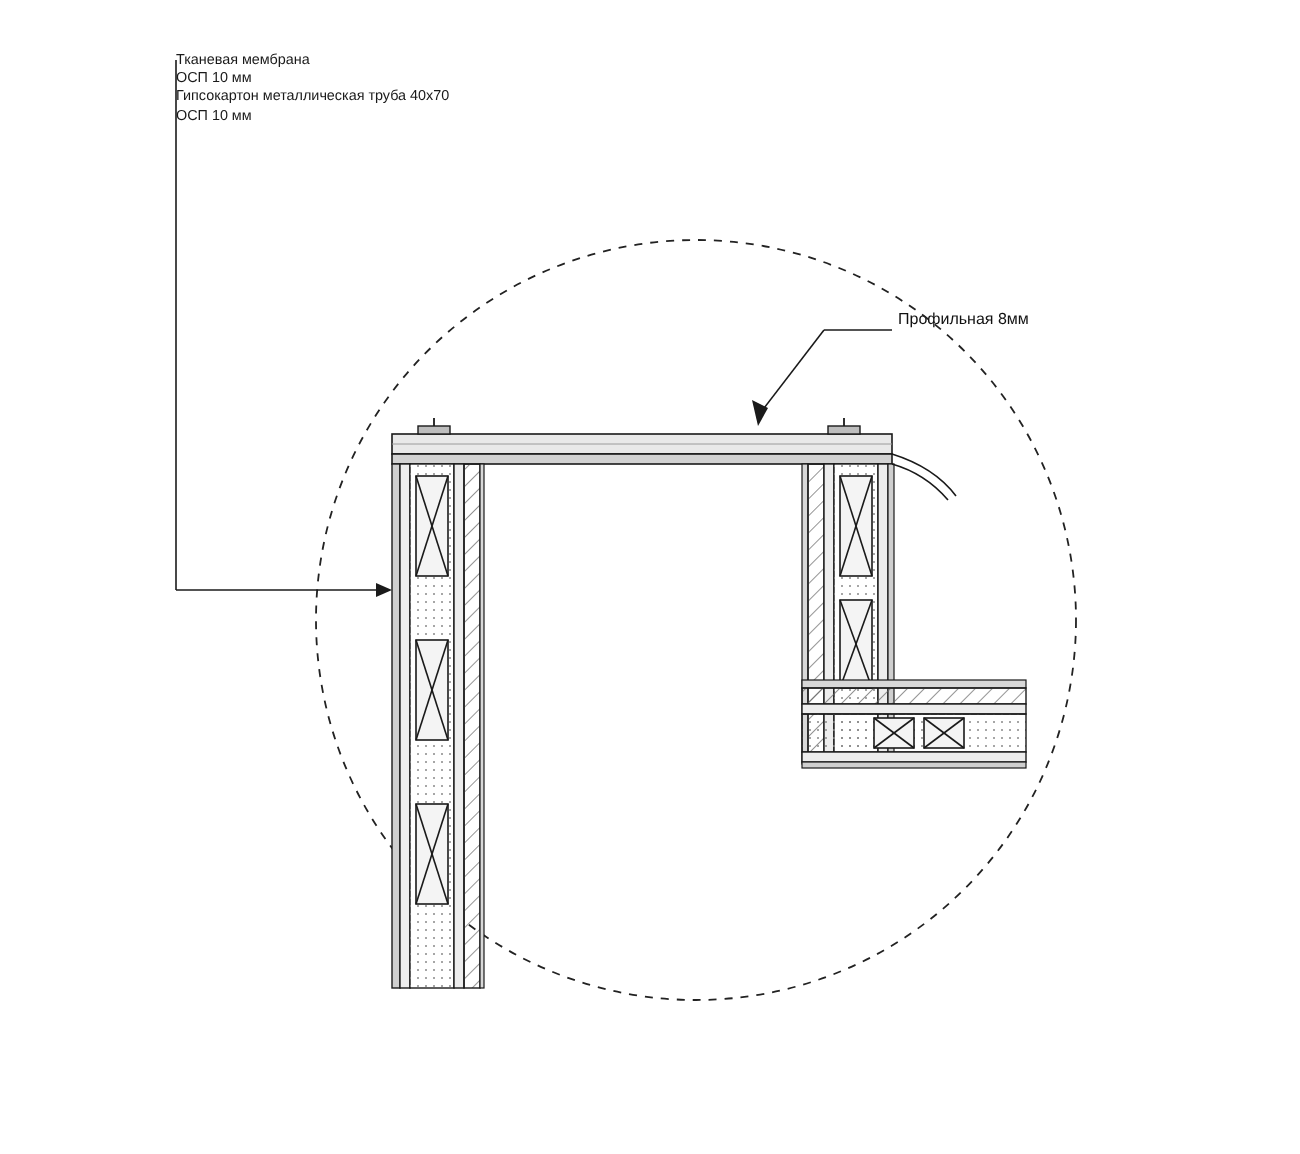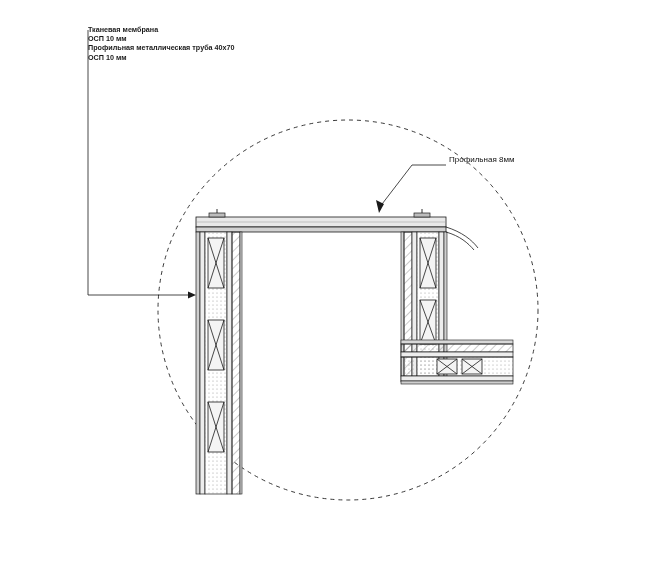--- a/index.html
+++ b/index.html
@@ -15,21 +15,20 @@
     width: 650px;
     height: 577px;
     background: #ffffff;
     overflow: hidden;
   }
   .legend {
     position: absolute;
     left: 88px;
     top: 25px;
     width: 260px;
-    font-weight: bold;
   }
   .legend div {
     font-size: 7.2px;
     line-height: 9.2px;
     color: #1a1a1a;
     white-space: nowrap;
   }
   .callout-label {
     position: absolute;
     font-size: 8px;
@@ -49,21 +48,21 @@
   }
 </style>
 </head>
 <body>
 
 <div id="root">
 
   <div class="legend">
     <div>Тканевая мембрана</div>
     <div>ОСП 10 мм</div>
-    <div>Профильная металлическая труба 40х70</div>
+    <div>Гипсокартон металлическая труба 40х70</div>
     <div>ОСП 10 мм</div>
   </div>
 
   <div class="callout-label" id="label-orgsteklo">Профильная 8мм</div>
 
   <svg viewBox="0 0 650 577" xmlns="http://www.w3.org/2000/svg">
     <defs>
       <pattern id="diagHatch" width="6" height="6" patternUnits="userSpaceOnUse" patternTransform="rotate(45)">
         <line x1="0" y1="0" x2="0" y2="6" stroke="#666666" stroke-width="0.7"></line>
       </pattern>

